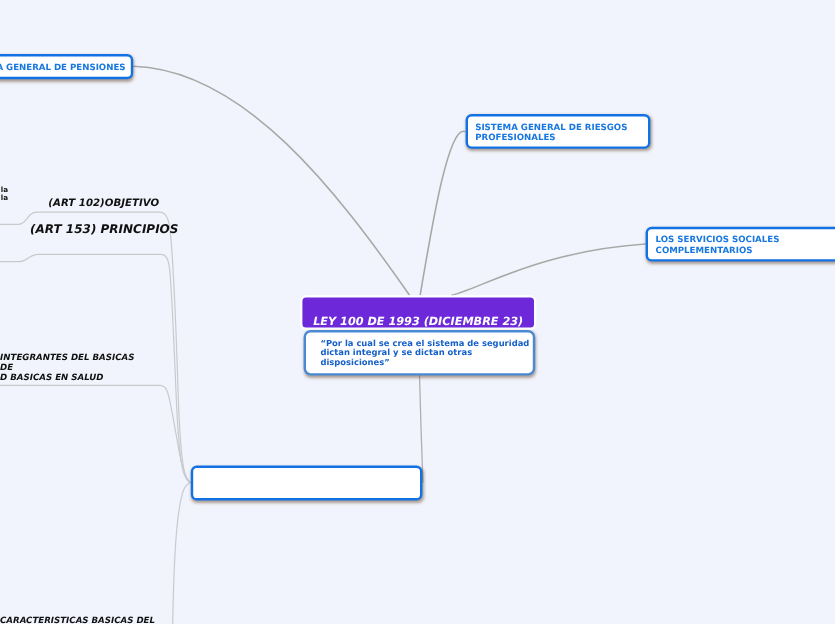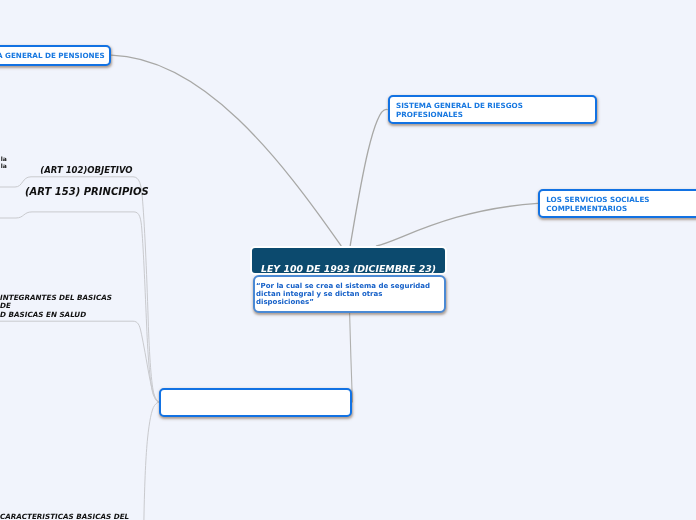--- a/index.html
+++ b/index.html
@@ -12,27 +12,27 @@
 
   
   .leaf{background:#ffffff;border:2px solid #1272e3;border-radius:5px;
         color:#1878e0;font-weight:bold;font-size:7.2px;line-height:9px;
         letter-spacing:0px;padding:0 6.5px;display:flex;align-items:center;
         box-shadow:0.5px 1.5px 2.5px rgba(110,80,55,.52);white-space:nowrap;}
   .leaf .ltxt{display:block;}
   .leaf .ltxt > div{display:block;}
 
   
-  .central-title{background:#0c4a6e;border:2px solid #ffffff;border-radius:5px;
+  .central-title{background:#6d28d9;border:2px solid #ffffff;border-radius:5px;
         color:#ffffff;font-style:italic;font-weight:bold;font-size:9.4px;
         letter-spacing:0px;display:flex;align-items:center;justify-content:center;
         white-space:nowrap;padding-top:15px;box-sizing:border-box;}
   .central-sub{background:#ffffff;border:2px solid #4a89d4;border-radius:6px;
         color:#1560c8;font-weight:bold;font-size:7px;line-height:8px;
-        letter-spacing:0px;padding:5px 1px;box-shadow:0.5px 1.5px 2.5px rgba(110,80,55,.52);
+        letter-spacing:0px;padding:5px 12px;box-shadow:0.5px 1.5px 2.5px rgba(110,80,55,.52);
         white-space:nowrap;}
   .central-sub .ltxt > div{display:block;}
 
   .bnd-label{position:absolute;font-style:italic;font-weight:bold;color:#111;
         white-space:nowrap;}
   .bnd-label > div{white-space:pre;display:block;}
 </style>
 </head>
 <body>
 
@@ -73,21 +73,21 @@
   <div class="bnd-label" style="left:0px;top:513.3px;font-size:7.2px;line-height:8.5px;">
       <div>CARACTERISTICAS BASICAS DEL</div>
     </div>
 
   <div class="node leaf" style="left:-41.5px;top:45.2px;width:152.7px;height:21.3px;">
     <div class="ltxt">
       <div>SISTEMA GENERAL DE PENSIONES</div>
     </div>
   </div>
 
-  <div class="node leaf" style="left:387.5px;top:94.9px;width:209px;height:29.3px;">
+  <div class="node leaf" style="left:387.5px;top:94.9px;width:154px;height:29.3px;">
     <div class="ltxt">
       <div>SISTEMA GENERAL DE RIESGOS</div>
       <div>PROFESIONALES</div>
     </div>
   </div>
 
   <div class="node leaf" style="left:537.8px;top:189px;width:190px;height:29.2px;">
     <div class="ltxt">
       <div>LOS SERVICIOS SOCIALES</div>
       <div>COMPLEMENTARIOS</div>

